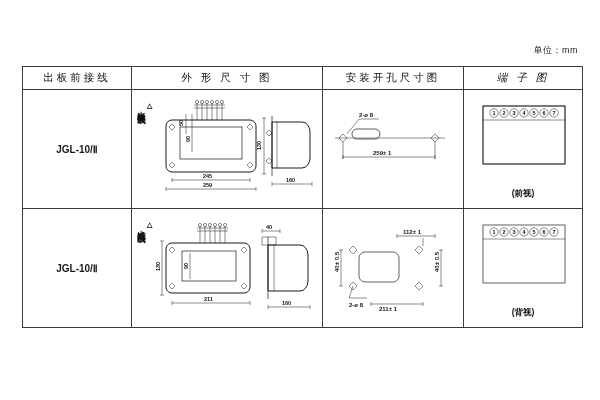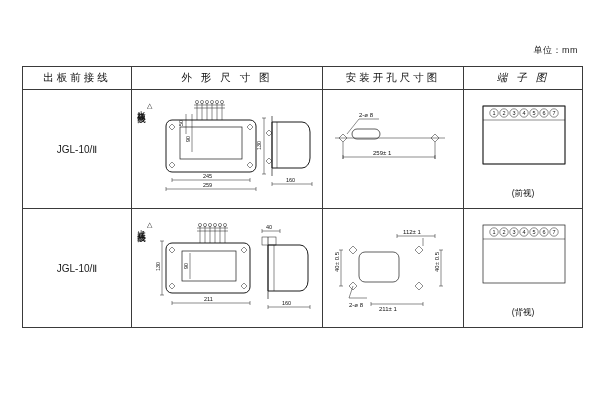--- a/index.html
+++ b/index.html
@@ -30,21 +30,21 @@
   }
   thead th{
     height:22px;font-size:10.5px;font-weight:normal;
     letter-spacing:3px;color:#111;
   }
   .col-model{width:108px;}
   .col-outline{width:190px;}
   .col-cut{width:140px;}
   .col-term{width:118px;font-style:italic;}
 
-  tbody tr{height:118px;}
+  tbody tr{height:118px;font-weight:bold;}
 
   .model-cell{font-size:10px;letter-spacing:0;}
 
   
   .outline-wrap{position:relative;height:118px;}
   .vlabel{
     position:absolute;left:4px;top:10px;
     writing-mode:vertical-rl;
     text-orientation:upright;
     font-size:8.5px;line-height:11px;

